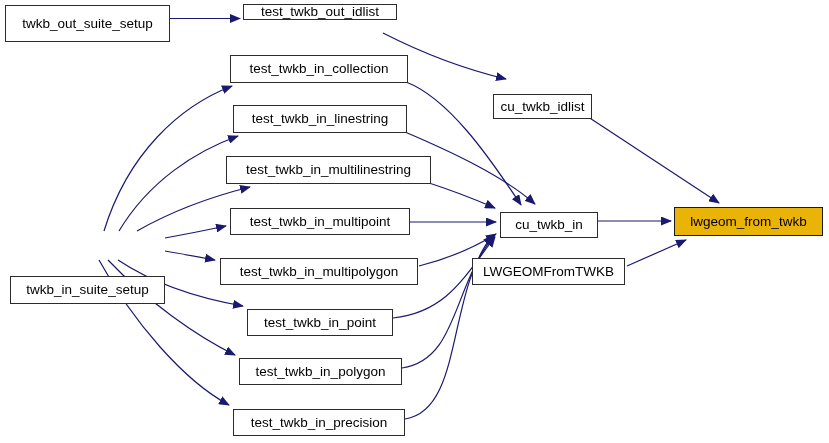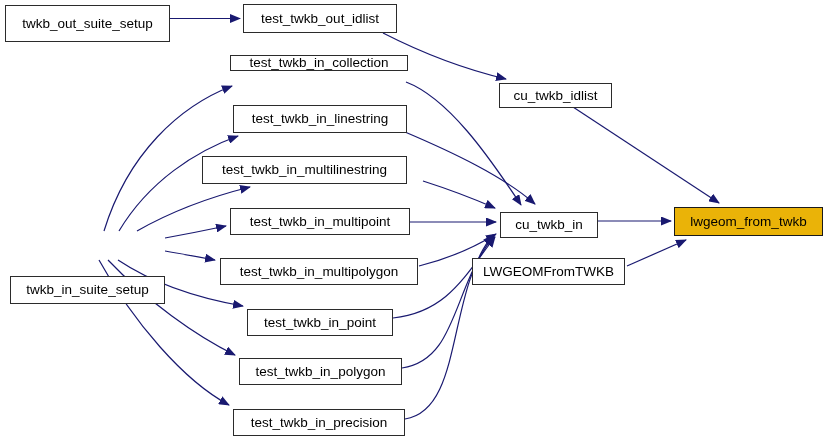--- a/index.html
+++ b/index.html
@@ -78,33 +78,33 @@
         <path d="M 165,251 C 183,254 199,257 215,260" class="graph-edge" stroke="#191970" marker-end="url(#arrowhead)"></path>
         <path d="M 118,260 C 157,286 203,299 243,306" class="graph-edge" stroke="#191970" marker-end="url(#arrowhead)"></path>
         <path d="M 108,260 C 147,301 196,336 235,355" class="graph-edge" stroke="#191970" marker-end="url(#arrowhead)"></path>
         <path d="M 99,260 C 133,322 184,381 229,405" class="graph-edge" stroke="#191970" marker-end="url(#arrowhead)"></path>
       </g>
   </svg>
   <div id="node-layer">
       <div class="graph-node" style="left: 5px; top: 5px; width: 165px; height: 37px;">
         <span>twkb_out_suite_setup</span>
       </div>
-      <div class="graph-node" style="left: 243px; top: 4px; width: 154px; height: 29px;">
+      <div class="graph-node" style="left: 243px; top: 4px; width: 154px; height: 16px;">
         <span>test_twkb_out_idlist</span>
       </div>
-      <div class="graph-node" style="left: 493px; top: 83px; width: 113px; height: 25px; margin-left: 6px;">
+      <div class="graph-node" style="left: 493px; top: 94px; width: 99px; height: 25px;">
         <span>cu_twkb_idlist</span>
       </div>
-      <div class="graph-node" style="left: 230px; top: 55px; width: 178px; height: 16px;">
+      <div class="graph-node" style="left: 230px; top: 55px; width: 178px; height: 28px;">
         <span>test_twkb_in_collection</span>
       </div>
       <div class="graph-node" style="left: 233px; top: 105px; width: 174px; height: 28px;">
         <span>test_twkb_in_linestring</span>
       </div>
-      <div class="graph-node" style="left: 202px; top: 156px; width: 205px; height: 28px;">
+      <div class="graph-node" style="left: 226px; top: 156px; width: 205px; height: 28px;">
         <span>test_twkb_in_multilinestring</span>
       </div>
       <div class="graph-node" style="left: 230px; top: 208px; width: 180px; height: 27px;">
         <span>test_twkb_in_multipoint</span>
       </div>
       <div class="graph-node" style="left: 220px; top: 258px; width: 198px; height: 27px;">
         <span>test_twkb_in_multipolygon</span>
       </div>
       <div class="graph-node" style="left: 247px; top: 309px; width: 146px; height: 27px; text-align: center;">
         <span>test_twkb_in_point</span>

